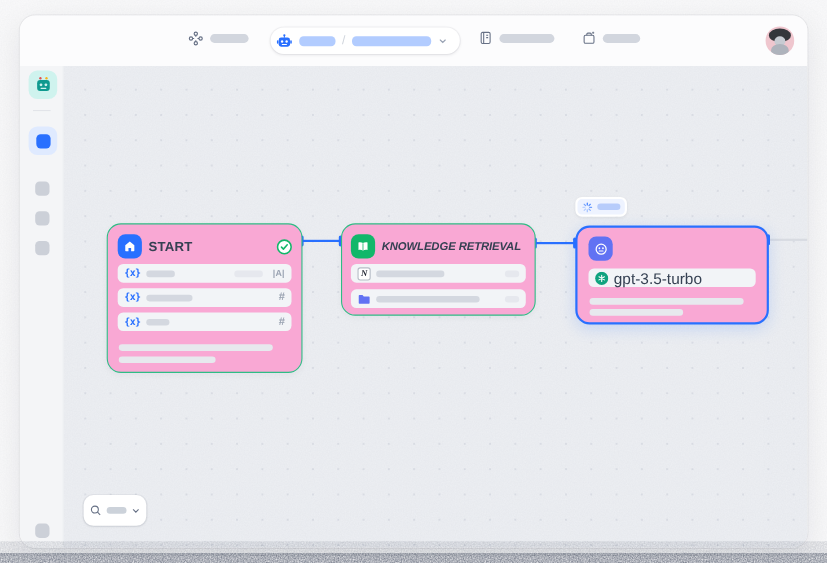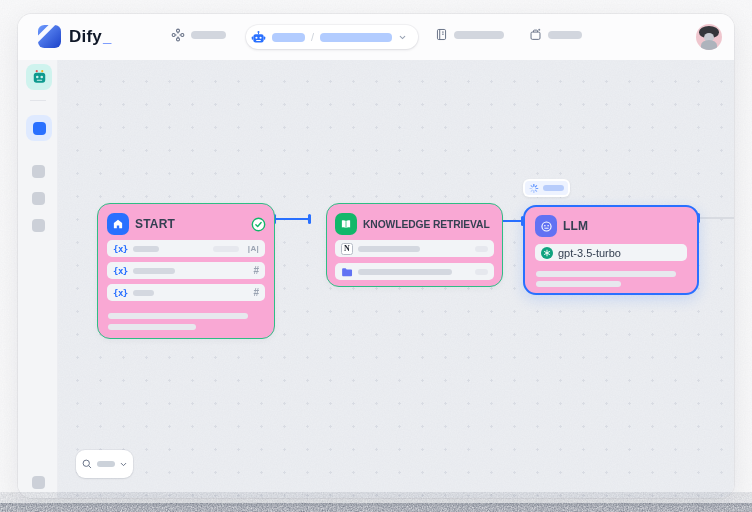--- a/index.html
+++ b/index.html
@@ -62,21 +62,21 @@
   .ntitle{font-size:12px;font-weight:700;color:#354052;letter-spacing:.2px;white-space:nowrap;flex:1;}
   .ntitle.small{font-size:10.3px;letter-spacing:-.1px;}
   .nrow{position:absolute;left:9px;right:9px;height:17px;background:#f2f4f7;border-radius:5px;
     display:flex;align-items:center;padding:0 6px;gap:5px;}
   .vx{font-size:9px;font-weight:700;color:#2970ff;font-family:"DejaVu Sans Mono",monospace;letter-spacing:-.5px;}
   .vtype{font-size:10px;color:#9aa3b2;margin-left:auto;font-weight:600;}
   .vtype.sm{font-size:8px;letter-spacing:.3px;}
   .rbar{height:6px;border-radius:3px;background:#d4d8e0;}
   .rbar-faint{height:6px;border-radius:3px;background:#e6e8ee;}
   .dline{position:absolute;left:10px;height:6px;border-radius:3px;background:#e7e9ee;}
-  .mrow-txt{font-size:11px;color:#354052;}
+  .mrow-txt{font-size:14px;color:#354052;}
   .src-ic{width:12px;height:12px;flex:0 0 auto;display:flex;align-items:center;justify-content:center;}
   .notion{width:12px;height:12px;border:1px solid #b6bcc6;border-radius:2.5px;background:#fff;
     font-family:"Liberation Serif","DejaVu Serif",serif;font-size:8px;font-weight:700;color:#1f2430;line-height:10px;text-align:center;}
 
   
   .badge{position:absolute;left:505px;top:165px;width:47px;height:18px;background:#eef3ff;border:2px solid rgba(255,255,255,.95);
     border-radius:6px;box-shadow:0 1px 3px rgba(16,24,40,.08);display:flex;align-items:center;gap:4px;padding:0 4px;z-index:12;}
 
   
   .edge{position:absolute;height:2px;background:#2970ff;z-index:5;}
@@ -96,38 +96,20 @@
   <filter id="nzA">
       <feTurbulence type="fractalNoise" baseFrequency="0.85" numOctaves="2" stitchTiles="stitch"></feTurbulence>
   <feColorMatrix type="matrix" values="0 0 0 0 0.12  0 0 0 0 0.14  0 0 0 0 0.18  0 0 0 0.9 0"></feColorMatrix>
     </filter>
   <rect width="752" height="512" filter="url(#nzA)"></rect>
 </svg>
 
 <div class="win">
 
   <div class="hdr">
-    <div class="logo-wrap">
-      <svg viewBox="0 0 24 24" width="23" height="23">
-        <defs>
-          <linearGradient id="dg" x1="0" y1="0" x2="1" y2="1">
-            <stop offset="0" stop-color="#6e9bff"></stop>
-              <stop offset="1" stop-color="#1b41c8"></stop>
-          </linearGradient>
-          <clipPath id="lc">
-              <rect width="24" height="24" rx="6.5"></rect>
-            </clipPath>
-        </defs>
-        <g clip-path="url(#lc)">
-          <rect width="24" height="24" fill="url(#dg)"></rect>
-          <path d="M-3 14 L14 -3 L21 -3 L-3 21 Z" fill="#fff" opacity=".96"></path>
-        </g>
-      </svg>
-      <span><span class="brand">Dify</span><span class="brand-caret">_</span></span>
-    </div>
 
     <div class="nav-item" style="left:153px;">
       <svg viewBox="0 0 16 16" width="14" height="14" fill="none" stroke="#667085" stroke-width="1.2">
         <circle cx="8" cy="3" r="1.7"></circle>
           <circle cx="8" cy="13" r="1.7"></circle>
           <circle cx="3" cy="8" r="1.7"></circle>
           <circle cx="13" cy="8" r="1.7"></circle>
         <path d="M8 4.7v1.6M8 9.7v1.6M4.7 8h1.6M9.7 8h1.6"></path>
       </svg>
       <div class="sk" style="width:35px;height:8px;"></div>
@@ -262,21 +244,21 @@
     </div>
     <div class="nrow" style="top:80px;">
       <span class="vx">{x}</span>
       <div class="rbar" style="width:21px;"></div>
       <span class="vtype">#</span>
     </div>
     <div class="dline" style="top:109px;width:140px;"></div>
     <div class="dline" style="top:120px;width:88px;"></div>
   </div>
 
-  <div class="node node-green" style="left:308px;top:189px;width:177px;height:84px;">
+  <div class="node node-green" style="left:292px;top:189px;width:177px;height:84px;font-style:italic;">
     <div class="nhead" style="left:8px;right:7px;">
       <div class="nicon" style="background:#12b76a;">
         <svg viewBox="0 0 16 16" width="12" height="12">
             <path d="M8 4C6.6 2.9 4.4 2.6 2.5 3.2v9.3c1.9-.6 4.1-.3 5.5.8 1.4-1.1 3.6-1.4 5.5-.8V3.2C11.6 2.6 9.4 2.9 8 4z" fill="#fff"></path>
             <path d="M8 4.2v9" stroke="#12b76a" stroke-width="1"></path>
           </svg>
       </div>
       <span class="ntitle small">KNOWLEDGE RETRIEVAL</span>
       <svg viewBox="0 0 16 16" width="15" height="15">
         <circle cx="8" cy="8" r="6.6" fill="#fff" stroke="#12b76a" stroke-width="1.5"></circle>
@@ -318,21 +300,20 @@
   <div class="node node-sel" style="left:505px;top:191px;width:176px;height:90px;">
     <div class="nhead" style="left:10px;top:7px;">
       <div class="nicon" style="background:#6172f3;">
         <svg viewBox="0 0 16 16" width="13" height="13">
           <circle cx="8" cy="8" r="5.6" fill="none" stroke="#fff" stroke-width="1.4"></circle>
           <circle cx="6" cy="7" r="1" fill="#fff"></circle>
             <circle cx="10" cy="7" r="1" fill="#fff"></circle>
           <path d="M5.9 10.1h4.2" stroke="#fff" stroke-width="1.2" stroke-linecap="round"></path>
         </svg>
       </div>
-      <span class="ntitle">LLM</span>
     </div>
     <div class="nrow" style="left:10px;right:10px;top:37px;">
       <span class="src-ic">
         <svg viewBox="0 0 16 16" width="12" height="12">
             <circle cx="8" cy="8" r="8" fill="#10a37f"></circle>
           <g stroke="#fff" stroke-width="1.3" stroke-linecap="round">
               <path d="M8 4.2v7.6M4.7 6.1l6.6 3.8M11.3 6.1L4.7 9.9"></path>
             </g>
         </svg>
       </span>

